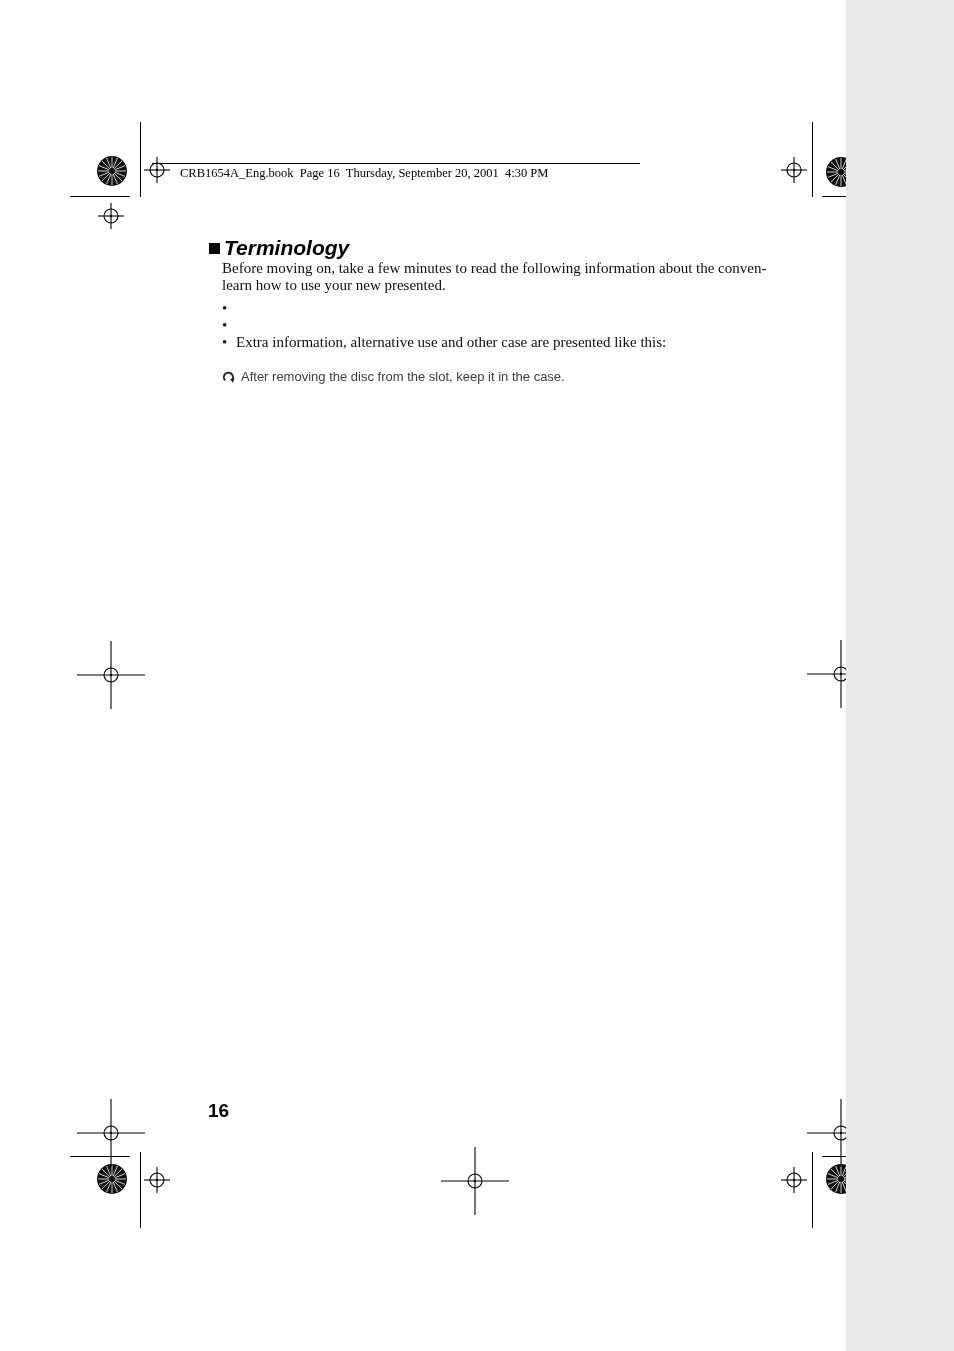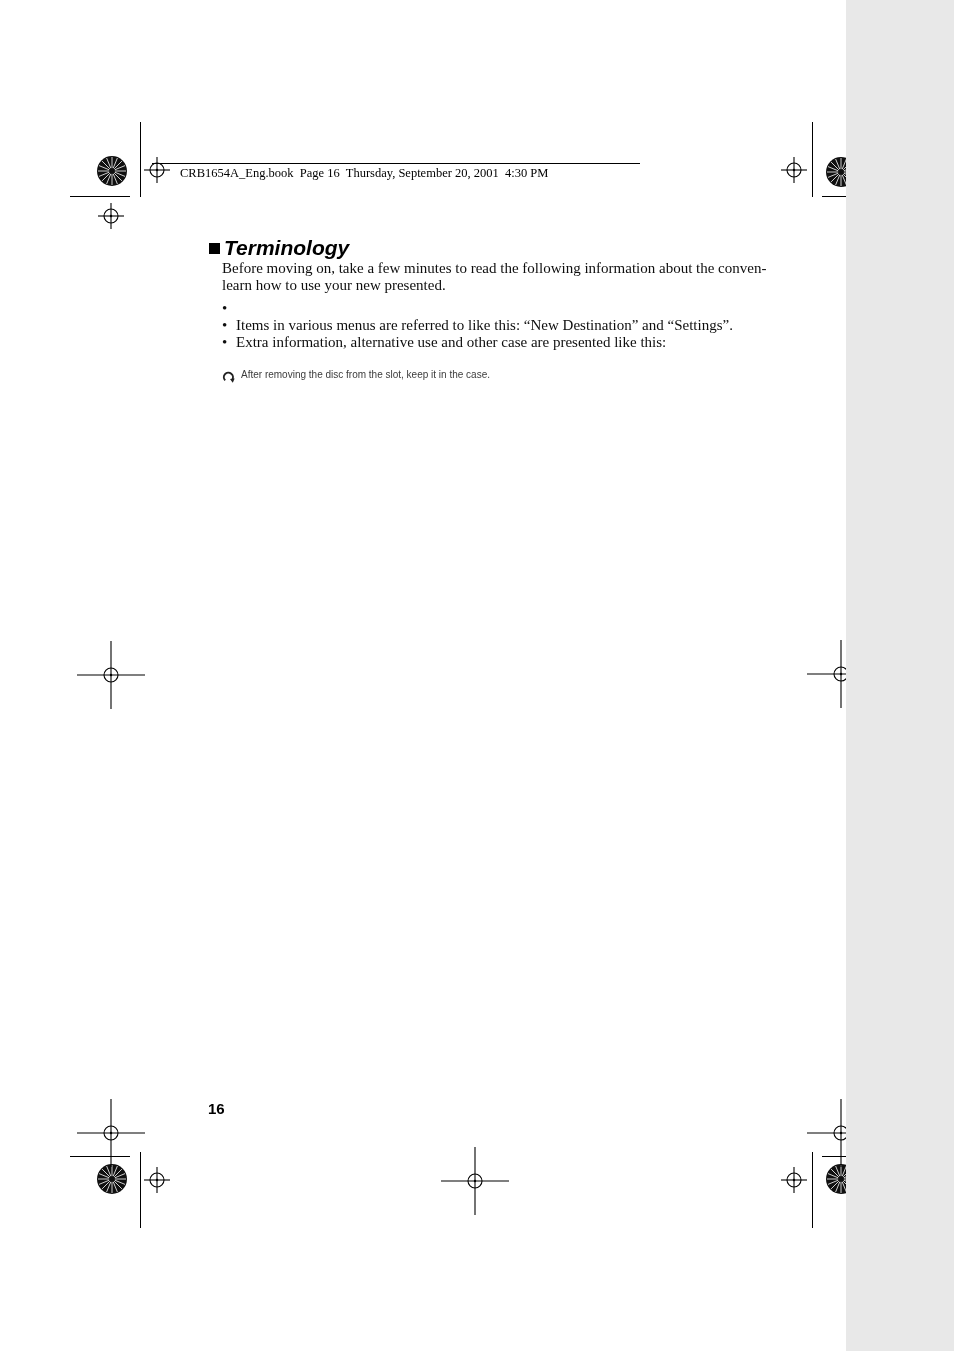--- a/index.html
+++ b/index.html
@@ -35,28 +35,28 @@
     font-size:15px;line-height:17px;color:#0e0e0e;
   }
   .line{white-space:pre;}
   .bullets{margin-top:6px;}
   .bullet-row{display:flex;}
   .bullet-glyph{width:14px;flex:0 0 auto;}
   .note-row{
     left:222px;top:369px;
     display:flex;align-items:flex-start;
     font-family:"Liberation Sans", sans-serif;
-    font-size:10px;color:#3c3c3c;
+    font-size:13px;color:#3c3c3c;
   }
   .note-icon{margin-right:6px;margin-top:1px;flex:0 0 auto;}
   .note-text{white-space:pre;}
   .page-number{
     left:208px;top:1100px;
     font-family:"Liberation Sans", sans-serif;
-    font-weight:bold;font-size:15px;color:#000;
+    font-weight:bold;font-size:19px;color:#000;
   }
 </style>
 </head>
 <body>
 
 <div class="page">
 
   <svg class="marks" width="954" height="1351" viewBox="0 0 954 1351">
     <defs>
 
@@ -137,21 +137,20 @@
 
   <div class="abs body-text">
     <div class="line">Before moving on, take a few minutes to read the following information about the conven-</div>
     <div class="line">learn how to use your new presented.</div>
     <div class="bullets">
       <div class="bullet-row">
         <span class="bullet-glyph">•</span>
       </div>
       <div class="bullet-row">
         <span class="bullet-glyph">•</span>
-        <span class="line">Items in various menus are referred to like this: “New Destination” and “Settings”.</span>
       </div>
       <div class="bullet-row">
         <span class="bullet-glyph">•</span>
         <span class="line">Extra information, alternative use and other case are presented like this:</span>
       </div>
     </div>
   </div>
 
   <div class="abs note-row">
     <svg class="note-icon" width="13" height="13" viewBox="0 0 14 14">

